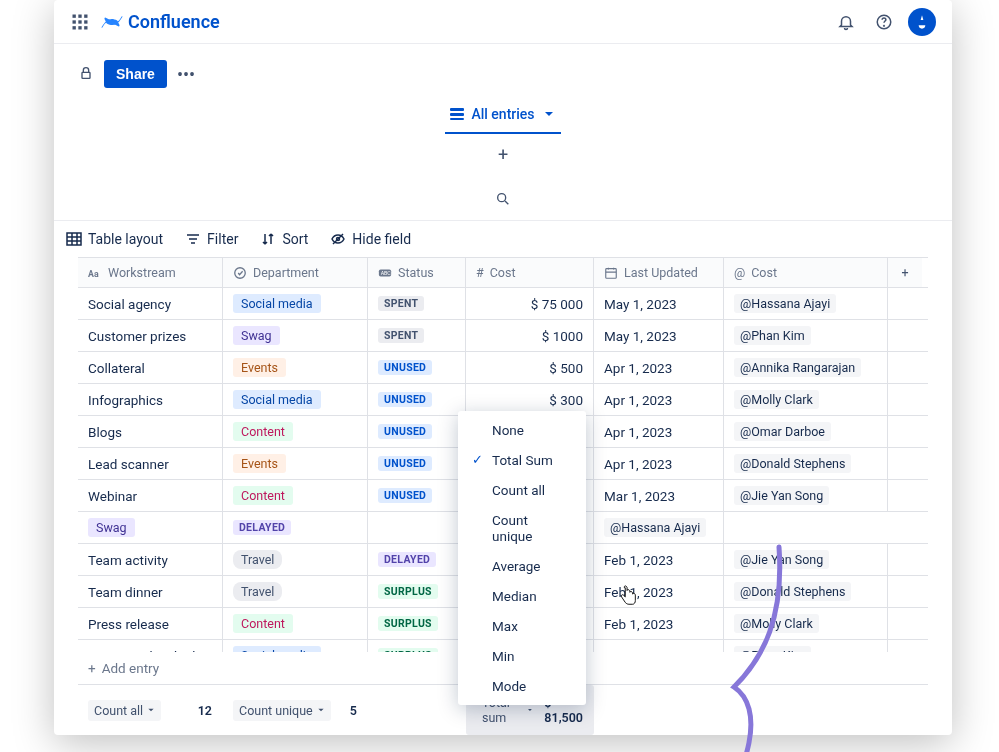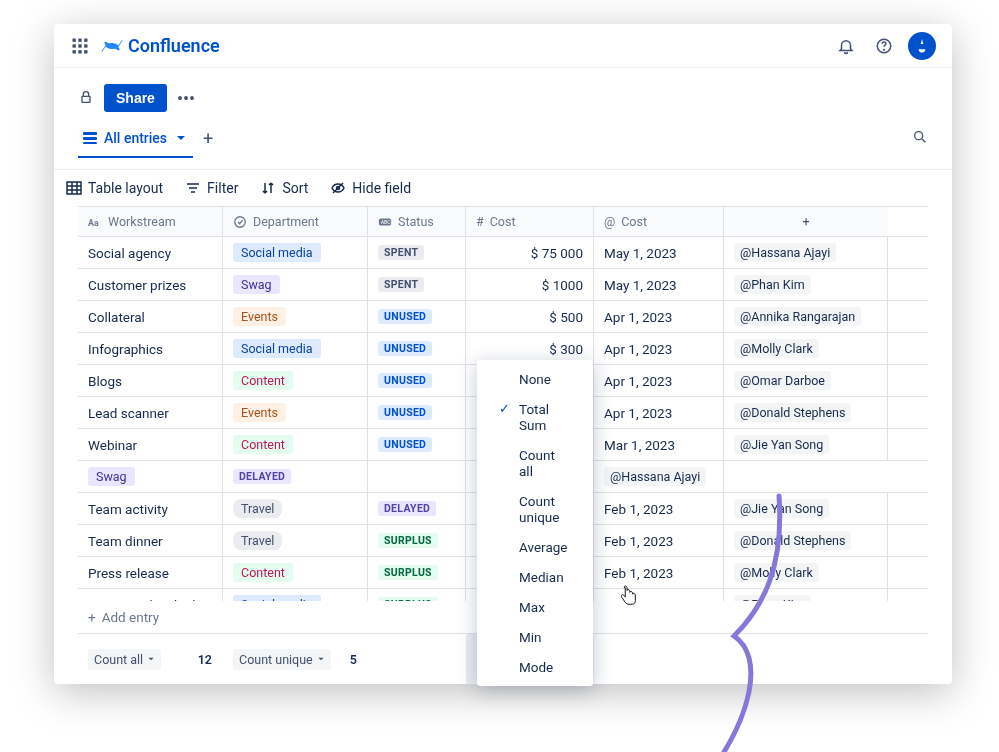--- a/index.html
+++ b/index.html
@@ -13,21 +13,20 @@
     overflow: hidden;
     position: relative;
   }
   .app {
     position: absolute;
     top: 0; left: 54px;
     width: 898px;
     background: #fff;
     box-shadow: 0 8px 40px rgba(0,0,0,0.25);
     border-radius: 4px;
-    margin-top: 24px;
   }
   
   .topnav {
     display: flex;
     align-items: center;
     padding: 6px 16px;
     border-bottom: 1px solid #ebecf0;
     gap: 10px;
     height: 44px;
   }
@@ -48,23 +47,24 @@
   .crumbs a { color:#6b778c; text-decoration:none; }
   .page-title { font-size:19px; font-weight:600; color:#172b4d; margin-top:2px; }
   .page-head .right { display:flex; align-items:center; gap:10px; padding-top:6px; }
   .share-btn {
     background:#0052cc; color:#fff; border:none; border-radius:3px; padding:6px 12px; font-weight:700; font-size:14px; cursor:pointer;
   }
   .kebab { font-size:18px; color:#42526e; cursor:pointer; }
   .lock-icon { color:#42526e; }
   
   .view-row {
-    padding: 8px 24px 11px 24px;
+    padding: 8px 24px 4px 24px;
     display:flex; align-items:center; gap:10px;
     border-bottom: 1px solid #ebecf0;
+    flex-direction: column;
   }
   .view-chip {
     display:flex; align-items:center; gap:6px;
     color:#0052cc; font-weight:500; font-size:14px;
     padding:6px 4px 10px 4px;
     border-bottom: 2px solid #0052cc;
     cursor:pointer;
   }
   .view-chip svg { width:16px; height:16px; }
   .tab-plus { color:#42526e; font-size:18px; cursor:pointer; padding-bottom:6px; }
@@ -161,27 +161,27 @@
     display:flex; align-items:center; gap:6px;
     color:#42526e;
   }
   .fchip {
     background:#f4f5f7; padding:3px 6px; border-radius:3px; display:inline-flex; align-items:center; gap:4px;
   }
   .fval { font-weight:600; color:#172b4d; }
   
   .dropdown {
     position:absolute;
-    left: 423px;
+    left: 404px;
     top: 154px;
-    width: 116px;
+    width: 128px;
     background:#fff;
     box-shadow: 0 4px 20px rgba(9,30,66,0.25);
     border-radius:3px;
-    padding:4px 12px;
+    padding:4px 4px;
     z-index:20;
   }
   .dd-item {
     padding:7px 14px 7px 30px;
     font-size:13.5px;
     cursor:pointer;
     position:relative;
   }
   .dd-item.sel::before {
     content:"✓";
@@ -341,20 +341,27 @@
             <rect x="1" y="4" width="14" height="8" rx="2" fill="currentColor"></rect>
             <text x="3" y="10" font-size="6" fill="#fff">ABC</text>
           </svg>
         <span>Status</span>
       </div>
       <div class="th">
         <span>#</span>
         <span>Cost</span>
       </div>
       <div class="th">
+        <svg viewBox="0 0 16 16" fill="none" stroke="currentColor" stroke-width="1.3">
+            <rect x="2" y="3" width="12" height="11" rx="1"></rect>
+            <path d="M2 7h12M5 2v2M11 2v2"></path>
+          </svg>
+        <span>Last Updated</span>
+      </div>
+      <div class="th">
         <span>@</span>
         <span>Cost</span>
       </div>
       <div class="th">+</div>
     </div>
 
     <div class="tbody" id="tbody">
         <div class="trow">
     <div class="td">Social agency</div>
     <div class="td">

